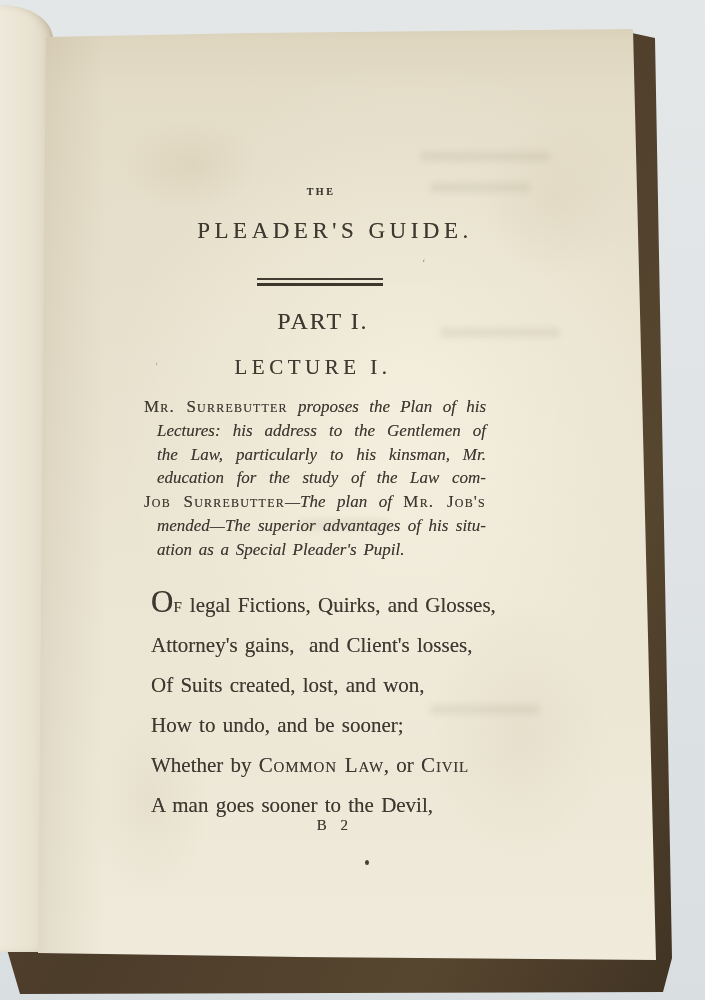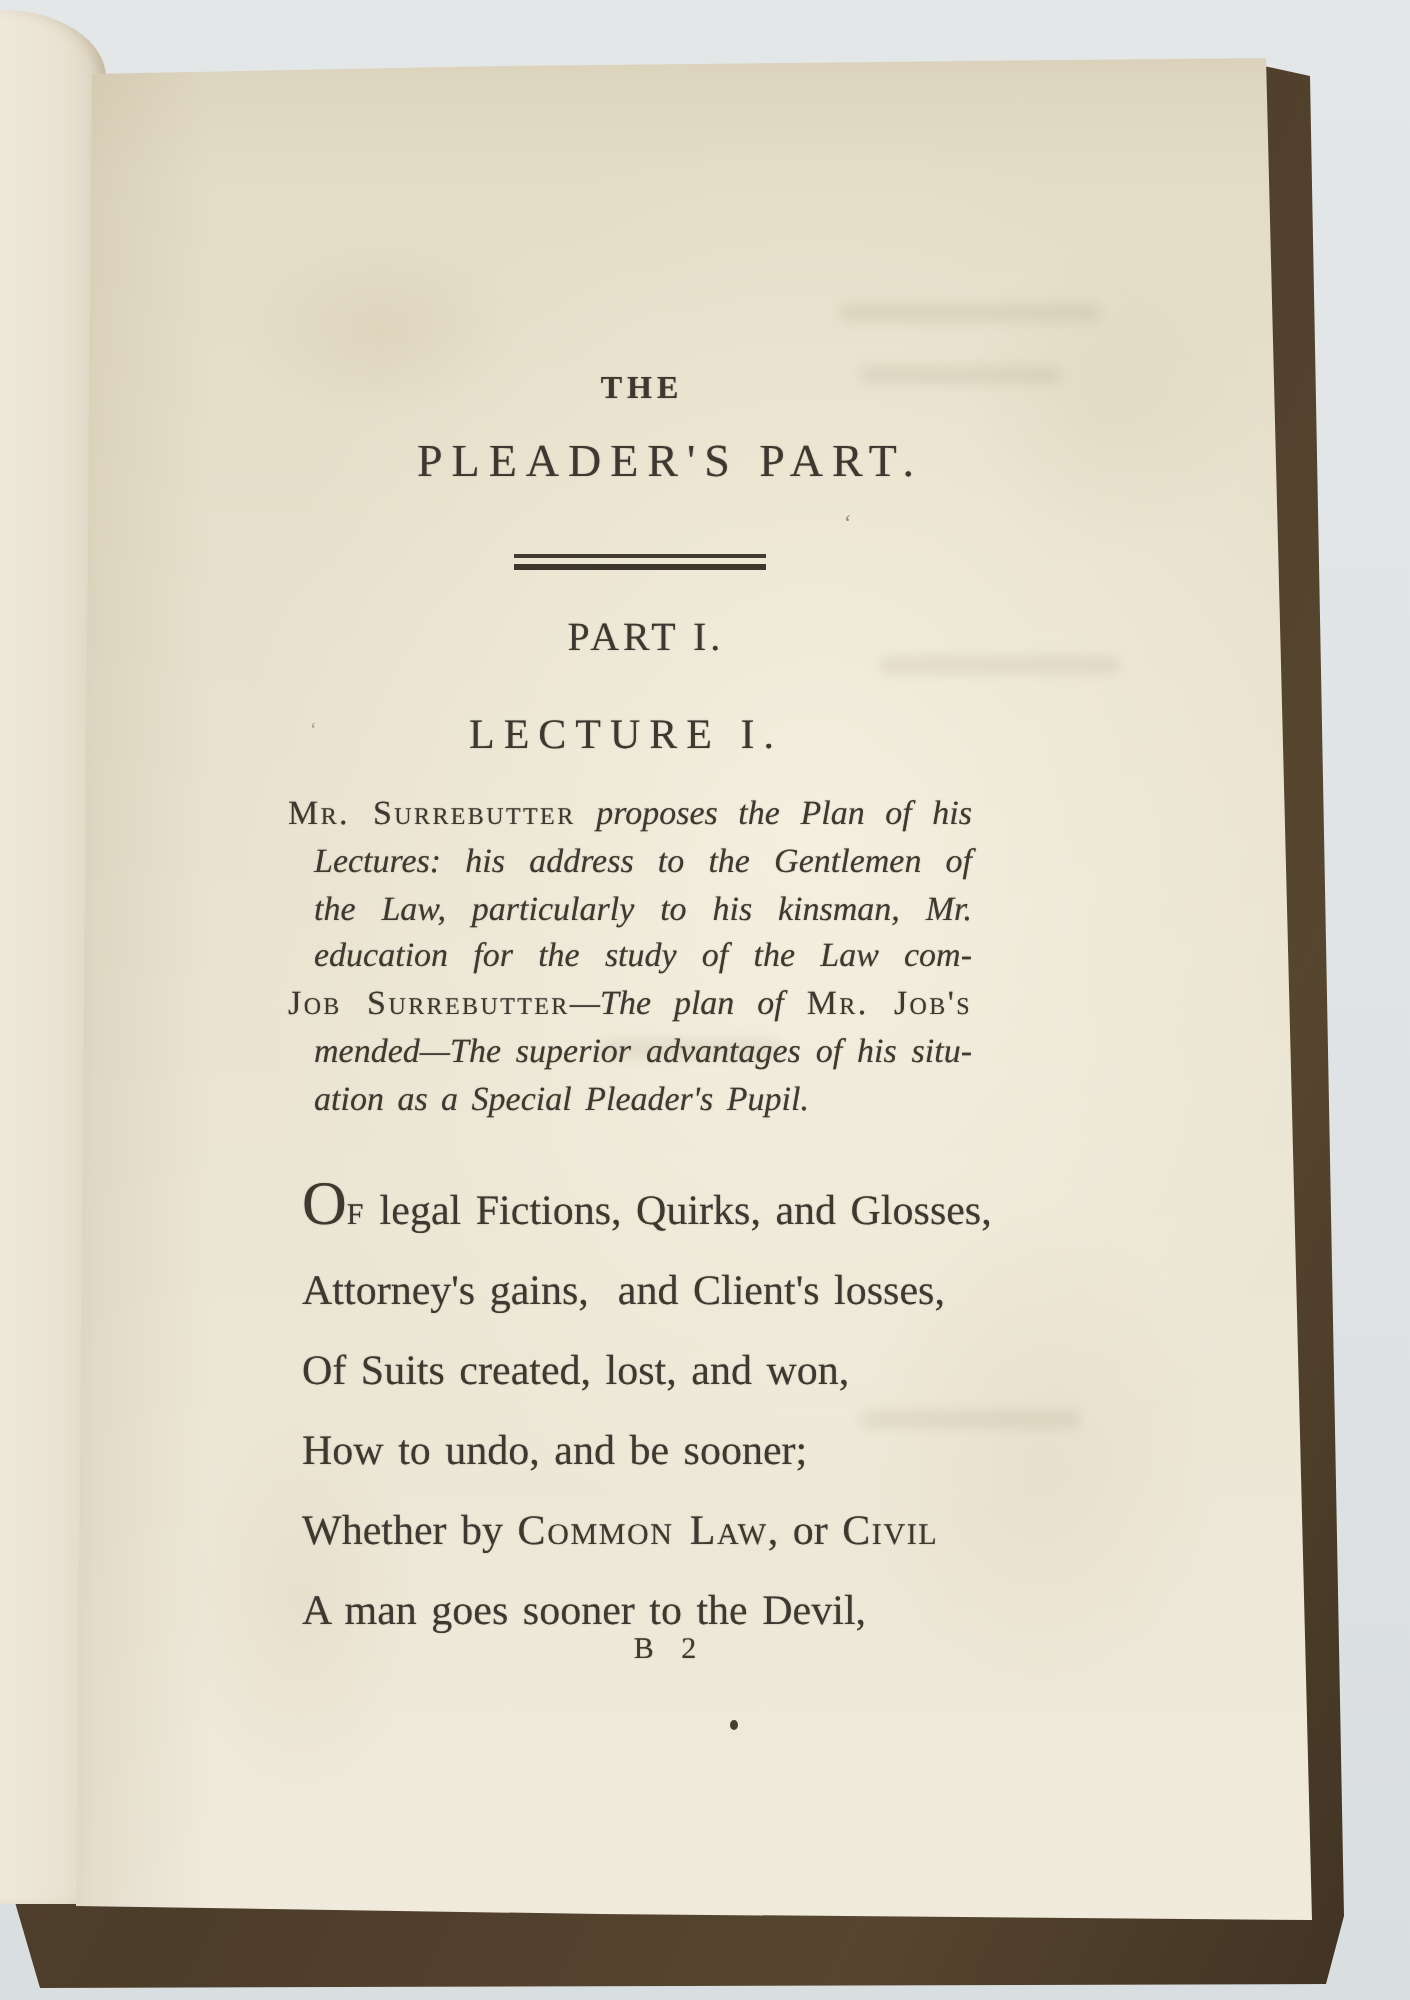--- a/index.html
+++ b/index.html
@@ -47,28 +47,28 @@
   .g1{left:420px;top:152px;width:130px;}
   .g2{left:430px;top:183px;width:100px;}
   .g3{left:440px;top:328px;width:120px;}
   .g4{left:300px;top:520px;width:90px;}
   .g5{left:430px;top:705px;width:110px;}
 
   
   .ink{color:#3e3831;text-shadow:0 0 .6px rgba(62,56,49,.55);}
   .col{position:absolute;left:140px;width:390px;text-align:center;}
 
-  .pretitle{top:186px;font-size:16px;font-weight:bold;letter-spacing:2.5px;transform:translateX(-14px);}
+  .pretitle{top:186px;font-size:10px;font-weight:bold;letter-spacing:2.5px;transform:translateX(-14px);}
   .booktitle{top:218px;font-size:23px;letter-spacing:4.5px;transform:translateX(0px);white-space:nowrap;}
   .rule-wrap{top:272px;transform:translateX(-15px);}
   .rule{display:inline-block;width:126px;height:3px;border-top:2px solid #413b32;border-bottom:3.5px solid #3c362d;}
   .artifact{position:absolute;font-size:11px;color:rgba(62,56,49,.55);}
   .a1{left:422px;top:256px;}
   .a2{left:155px;top:360px;font-size:10px;color:rgba(62,56,49,.4);}
-  .part{top:308px;font-size:20px;letter-spacing:2px;transform:translateX(-12px);}
+  .part{top:308px;font-size:24px;letter-spacing:2px;transform:translateX(-12px);}
   .lecture{top:355px;font-size:21px;letter-spacing:4.5px;transform:translateX(-22px);}
 
   .argument{
     position:absolute;left:144px;top:395px;width:342px;
     font-size:17px;font-style:italic;line-height:23.8px;word-spacing:2.5px;
   }
   .argument .rline{text-align:justify;text-align-last:justify;}
   .argument .rline.indented{padding-left:13px;}
   .argument .rline.last{text-align-last:left;}
 
@@ -100,21 +100,21 @@
     <div class="stain s2"></div>
     <div class="stain s3"></div>
     <div class="stain s4"></div>
     <div class="ghost g1"></div>
     <div class="ghost g2"></div>
     <div class="ghost g3"></div>
     <div class="ghost g4"></div>
     <div class="ghost g5"></div>
 
     <div class="col ink pretitle">THE</div>
-    <div class="col ink booktitle">PLEADER'S PART.</div>
+    <div class="col ink booktitle">PLEADER'S GUIDE.</div>
 
     <div class="col rule-wrap">
       <span class="rule"></span>
     </div>
     <div class="artifact a1">‘</div>
     <div class="artifact a2">‘</div>
 
     <div class="col ink part">PART I.</div>
     <div class="col ink lecture">LECTURE I.</div>
 

